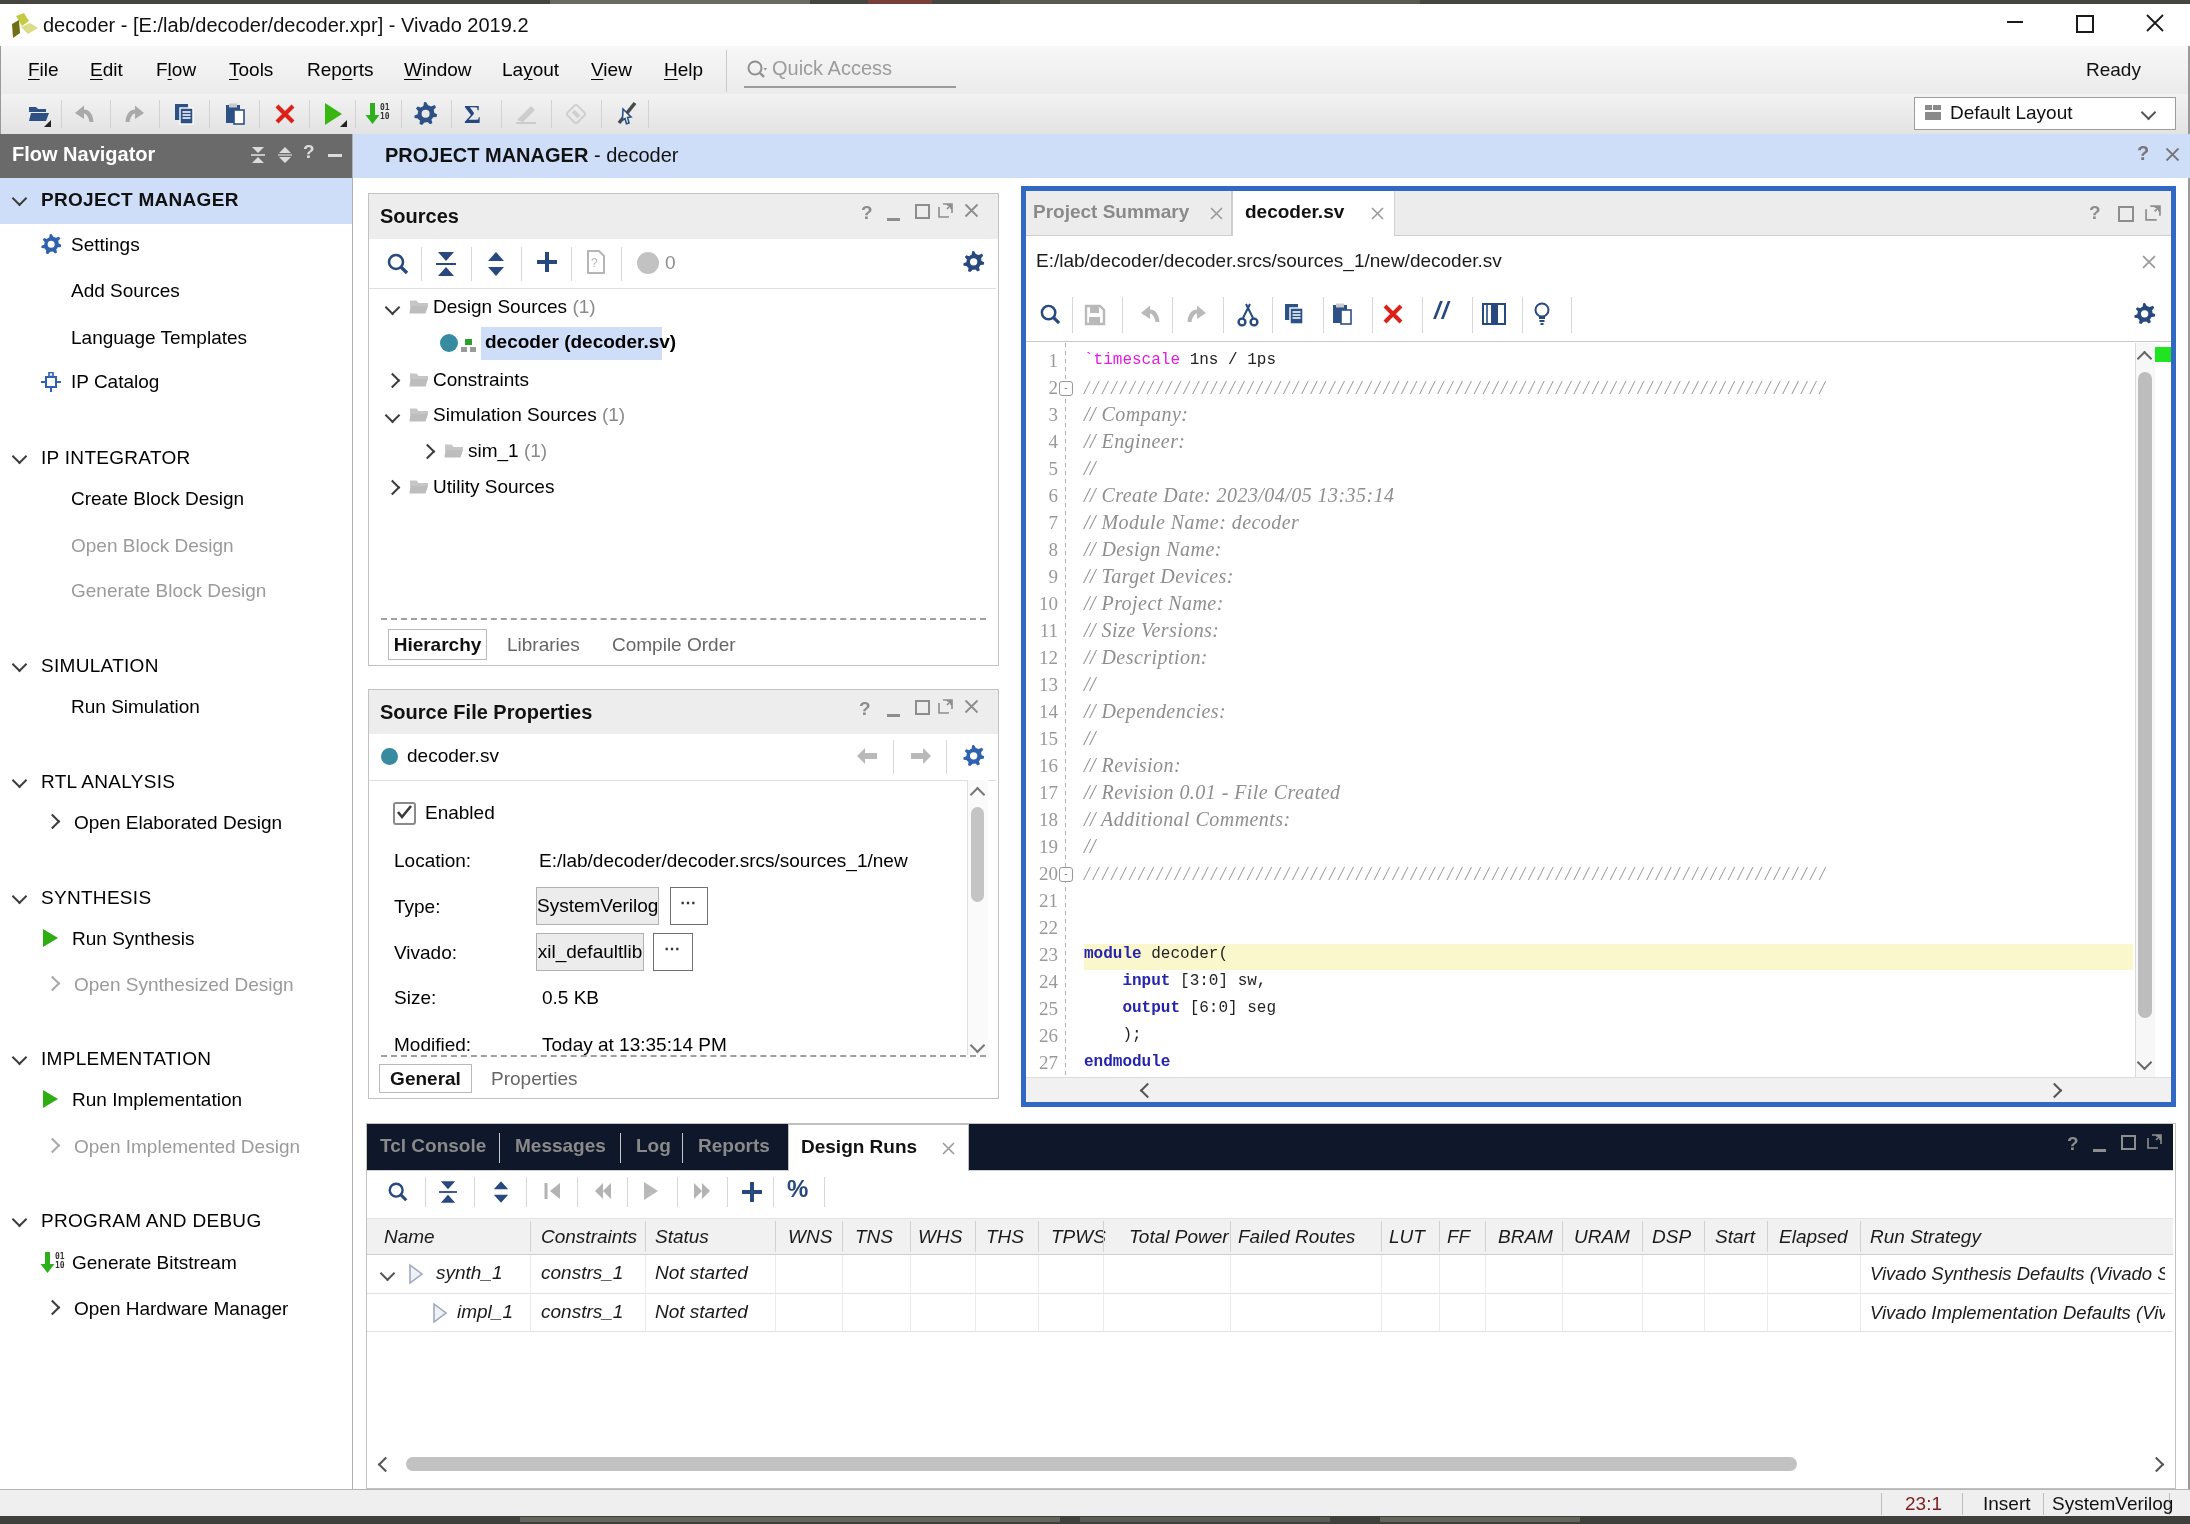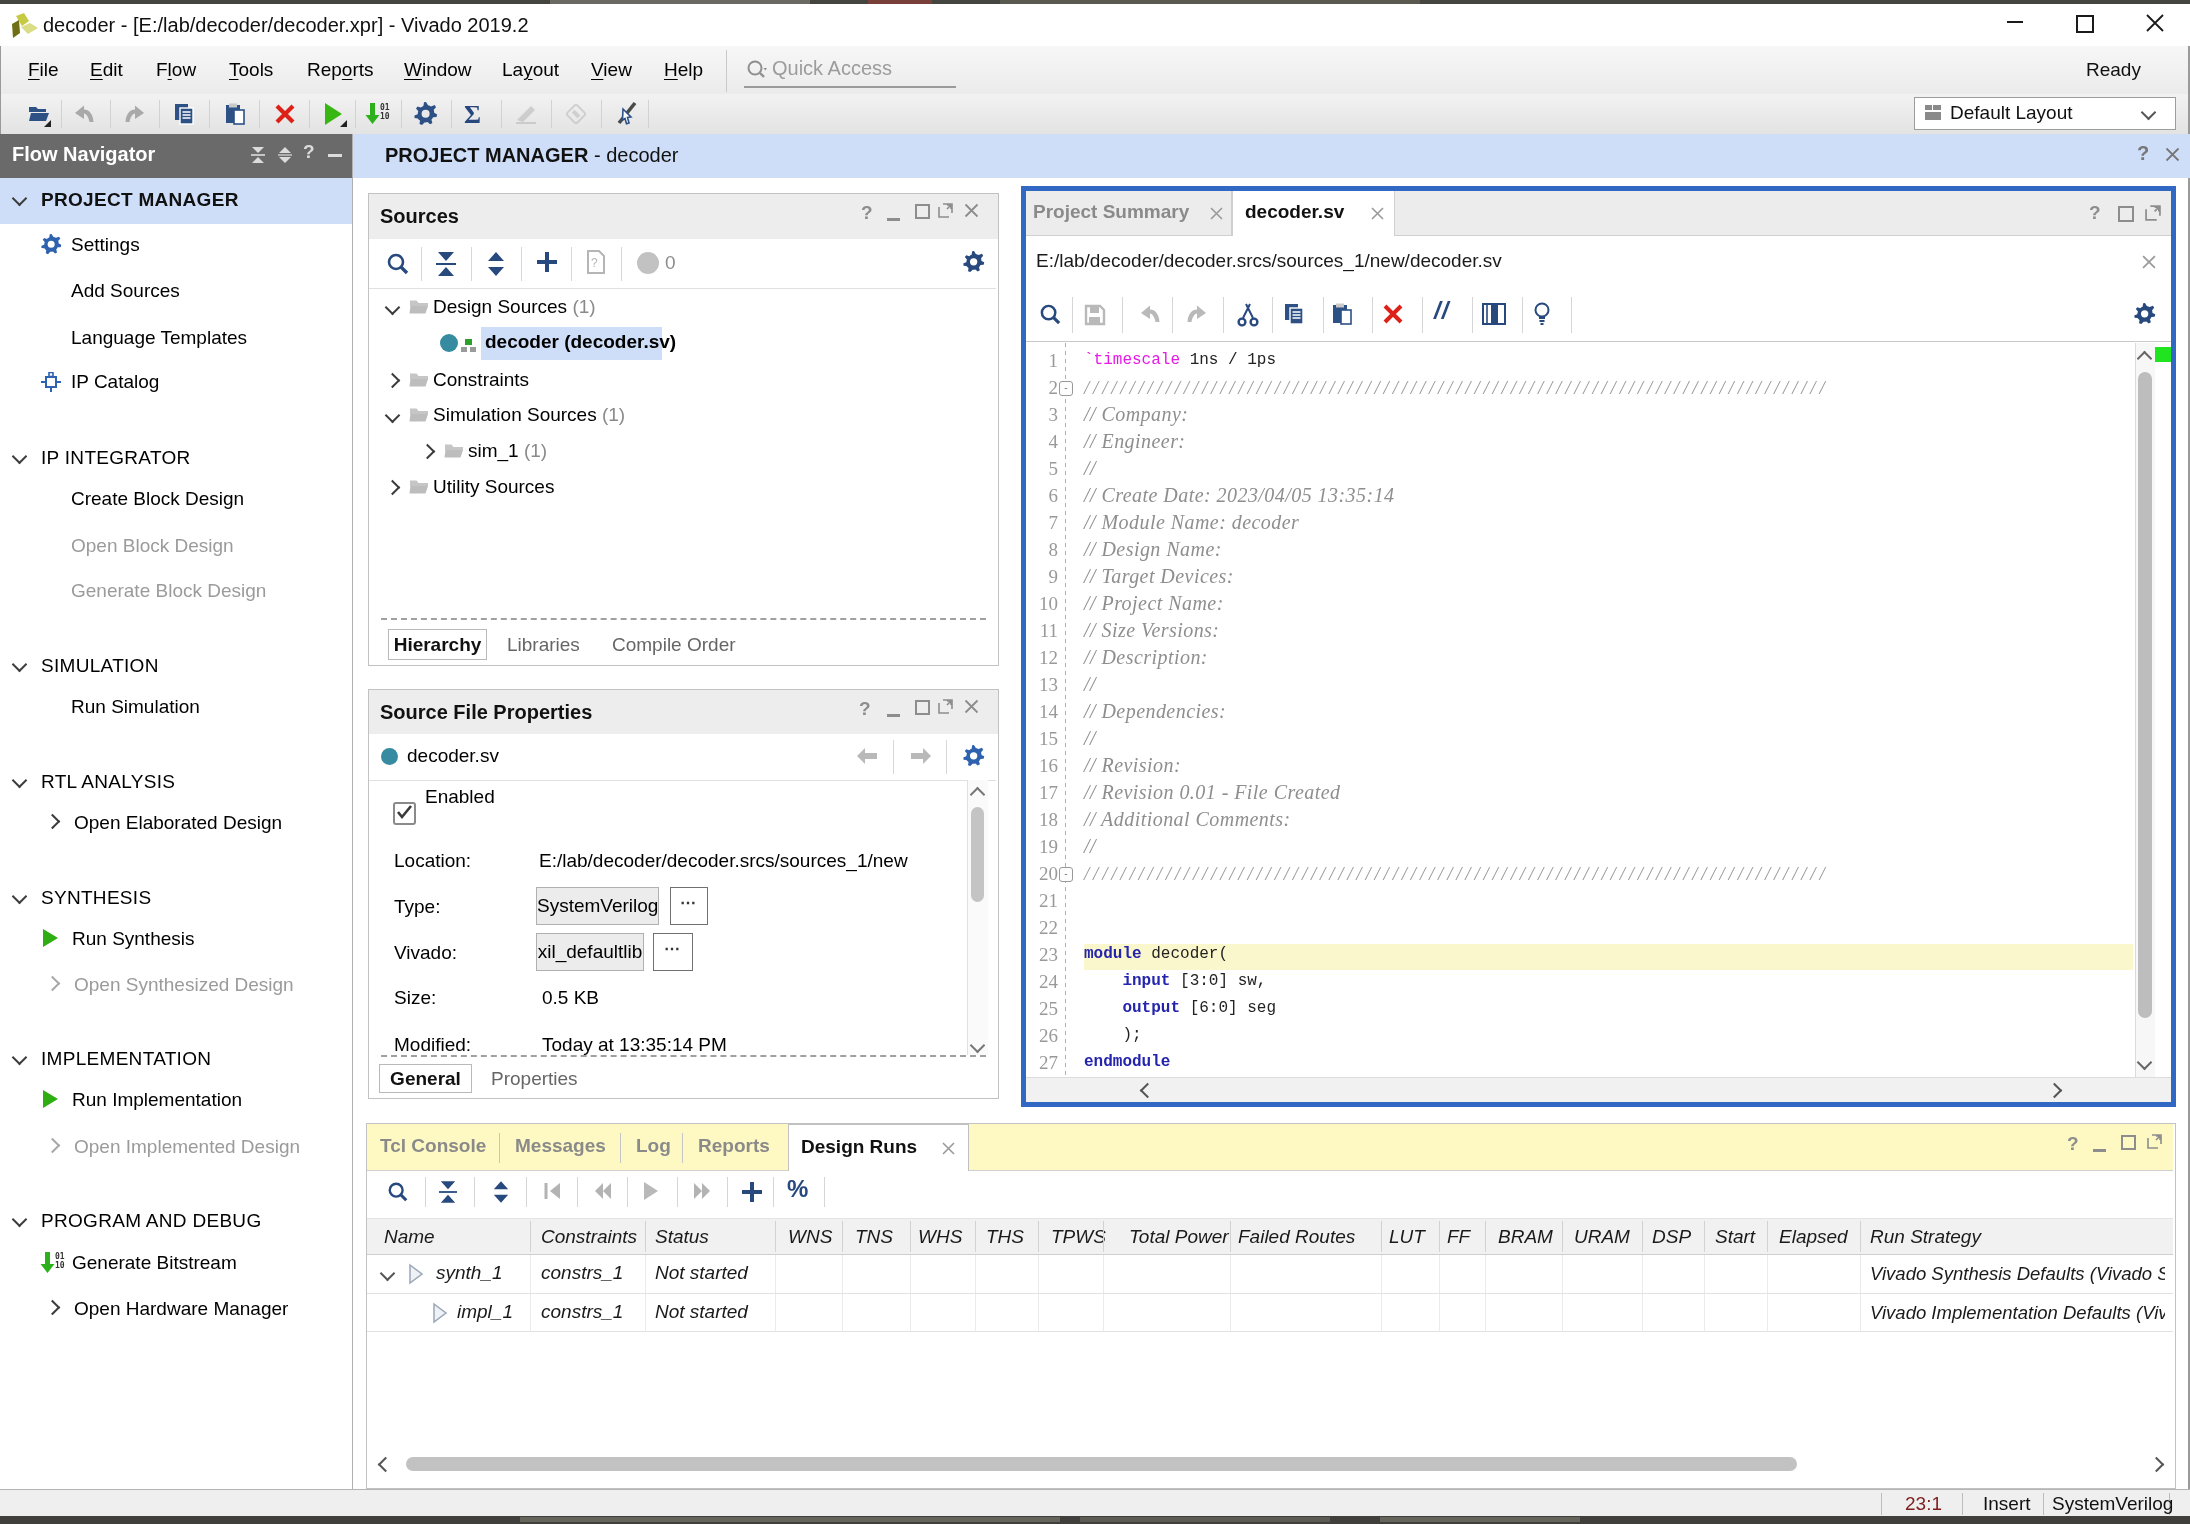--- a/index.html
+++ b/index.html
@@ -364,21 +364,21 @@
     <svg class="abs" style="left:594px;top:11px;" width="22" height="22" viewBox="0 0 24 24">
       <path fill="#2e62ae" d="M12 0l2 3.2a9 9 0 0 1 3 1.2L20.7 3 22 5.3l-2.3 2.5c.3 1 .5 2 .5 3l3 1.6-.7 2.6-3.4.2a9 9 0 0 1-1.7 2.5l1 3.3-2.3 1.3-2.6-2.2a9 9 0 0 1-3 .3L8 23l-2.5-1 .5-3.4a9 9 0 0 1-2.2-2.2L.5 16l0-2.6 3.2-1.2c0-1 .2-2.1.6-3L2 6.6 3.6 4.5l3.2 1.1a9 9 0 0 1 2.6-1.5L10 .2z"></path>
       <circle cx="11.6" cy="11.8" r="4" fill="#fff"></circle>
     </svg>
   </div>
 
   <div class="abs" style="left:24px;top:112px;width:19px;height:19px;border:2px solid #8a8a8a;border-radius:3px;background:#fff;"></div>
   <svg class="abs" style="left:27px;top:114px;" width="17" height="16" viewBox="0 0 17 16">
         <path d="M2 8 L6 13 L15 2" fill="none" stroke="#3a3a3a" stroke-width="2.6"></path>
       </svg>
-  <div class="abs" style="left:56px;top:96px;font-size:19px;">Enabled</div>
+  <div class="abs" style="left:56px;top:112px;font-size:19px;">Enabled</div>
   <div class="abs" style="left:25px;top:160px;font-size:19px;">Location:</div>
   <div class="abs" style="left:170px;top:160px;font-size:19px;">E:/lab/decoder/decoder.srcs/sources_1/new</div>
   <div class="abs" style="left:25px;top:206px;font-size:19px;">Type:</div>
   <div class="abs" style="left:167px;top:197px;width:121px;height:36px;background:#ececec;border:1px solid #b0b0b0;font-size:19px;text-align:center;line-height:36px;">SystemVerilog</div>
   <div class="abs" style="left:301px;top:197px;width:36px;height:36px;background:#fff;border:1px solid #707070;text-align:center;"><span class="dots3" style="line-height:30px;">⋯</span></div>
   <div class="abs" style="left:25px;top:252px;font-size:19px;">Vivado:</div>
   <div class="abs" style="left:167px;top:243px;width:106px;height:36px;background:#ececec;border:1px solid #b0b0b0;font-size:19px;text-align:center;line-height:36px;">xil_defaultlib</div>
   <div class="abs" style="left:284px;top:243px;width:38px;height:36px;background:#fff;border:1px solid #707070;text-align:center;"><span class="dots3" style="line-height:30px;">⋯</span></div>
   <div class="abs" style="left:25px;top:297px;font-size:19px;">Size:</div>
   <div class="abs" style="left:173px;top:297px;font-size:19px;">0.5 KB</div>
@@ -553,21 +553,21 @@
   <div class="chev down" style="left:1113px;top:866px;border-color:#666;"></div>
   <div class="abs" style="left:1129px;top:156px;width:16px;height:15px;background:#21e421;"></div>
 
   <div class="abs" style="left:0;top:886px;width:1145px;height:25px;background:#f1f1f1;border-top:1px solid #dcdcdc;box-sizing:border-box;"></div>
   <div class="chev" style="left:116px;top:894px;transform:rotate(135deg);border-color:#555;"></div>
   <div class="chev right" style="left:1023px;top:894px;border-color:#555;"></div>
 </div>
 
 <div class="panel" style="left:366px;top:1123px;width:1808px;height:364px;">
 
-  <div class="abs" style="left:0;top:0;width:1806px;height:47px;background:#fef9c3;border-bottom:1px solid #d0d0d0;box-sizing:border-box;">
+  <div class="abs" style="left:0;top:0;width:1806px;height:47px;background:#0f172a;border-bottom:1px solid #d0d0d0;box-sizing:border-box;">
     <div class="abs" style="left:13px;top:11px;font-size:19px;font-weight:bold;color:#8a8a8a;">Tcl Console</div>
     <div class="abs" style="left:132px;top:9px;width:1px;height:30px;background:#c6c6c6;"></div>
     <div class="abs" style="left:148px;top:11px;font-size:19px;font-weight:bold;color:#8a8a8a;">Messages</div>
     <div class="abs" style="left:253px;top:9px;width:1px;height:30px;background:#c6c6c6;"></div>
     <div class="abs" style="left:269px;top:11px;font-size:19px;font-weight:bold;color:#8a8a8a;">Log</div>
     <div class="abs" style="left:315px;top:9px;width:1px;height:30px;background:#c6c6c6;"></div>
     <div class="abs" style="left:331px;top:11px;font-size:19px;font-weight:bold;color:#8a8a8a;">Reports</div>
     <div class="abs" style="left:1700px;top:9px;font-size:19px;font-weight:bold;color:#8d8d8d;">?</div>
     <div class="abs" style="left:1726px;top:25px;width:13px;height:2.5px;background:#8d8d8d;"></div>
     <div class="abs" style="left:1754px;top:11px;width:11px;height:11px;border:2px solid #8d8d8d;"></div>

